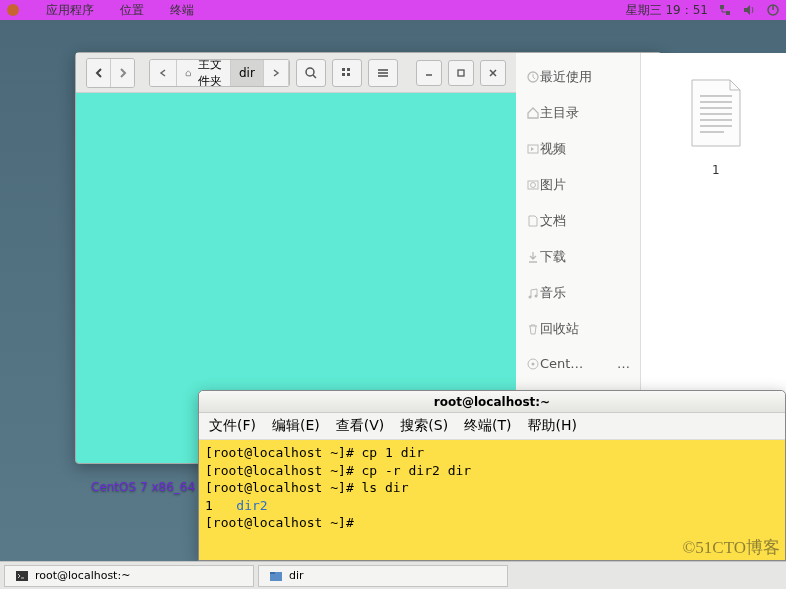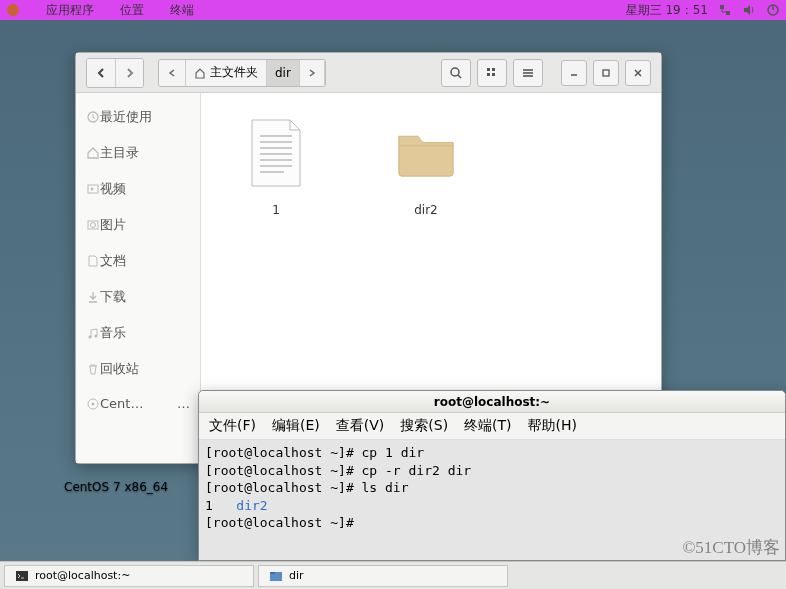--- a/index.html
+++ b/index.html
@@ -26,26 +26,26 @@
     .top-panel .icon-box { width: 14px; height: 14px; display: inline-flex; }
     
     .desktop { position: relative; height: calc(100% - 20px - 28px); }
     
     .nautilus {
       position: absolute;
       left: 75px;
       top: 32px;
       width: 587px;
       height: 412px;
-      background: #b91c1c;
+      background: #5eead4;
       border: 1px solid #aaa;
       border-radius: 4px;
       box-shadow: 0 4px 16px rgba(0,0,0,0.3);
       display: flex;
-      flex-direction: column;
+      flex-direction: row;
       text-align: right;
     }
     .nautilus-toolbar {
       height: 40px;
       background: #e8e8e6;
       border-bottom: 1px solid #d0d0d0;
       display: flex;
       align-items: center;
       padding: 0 10px;
       gap: 6px;
@@ -173,35 +173,35 @@
     }
     .terminal-menu {
       display: flex;
       gap: 16px;
       padding: 4px 10px;
       background: #f4f4f2;
       font-size: 14px;
       border-bottom: 1px solid #ddd;
     }
     .terminal-body {
-      background: #e5e5e5;
+      background: #fde047;
       font-family: "DejaVu Sans Mono", monospace;
       font-size: 13px;
       padding: 4px 6px;
       min-height: 120px;
       white-space: pre;
       line-height: 1.35;
     }
     .t-dir { color: #2a6fc9; }
     
     .desktop-label {
       position: absolute;
-      left: 64px;
+      left: 91px;
       top: 460px;
-      color: #000000;
+      color: #6d28d9;
       font-size: 12px;
       text-shadow: 0 1px 2px rgba(0,0,0,0.5);
     }
     
     .taskbar {
       position: absolute;
       bottom: 0;
       left: 0;
       width: 100%;
       height: 28px;

